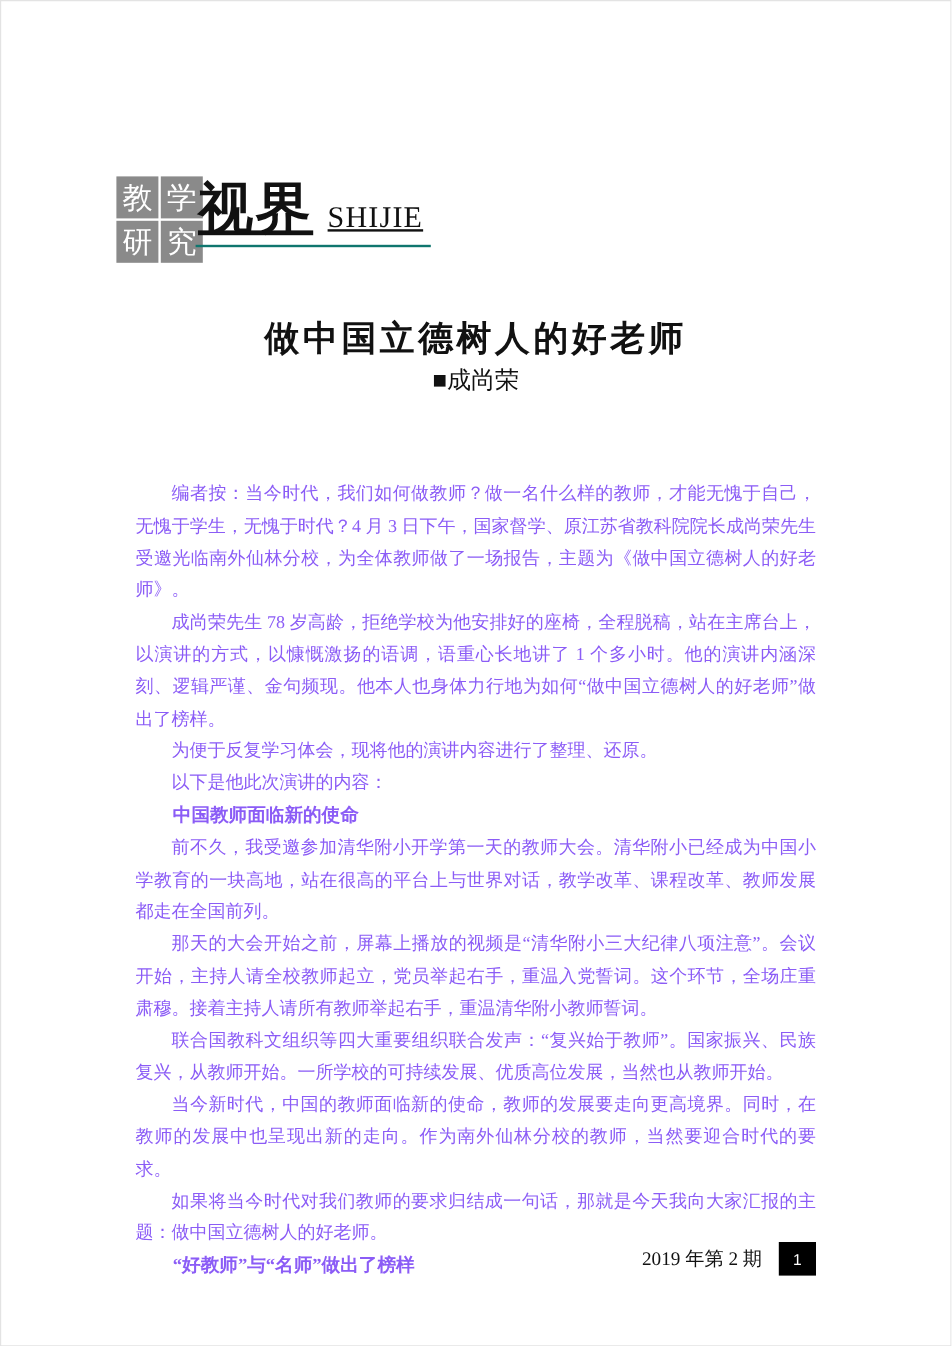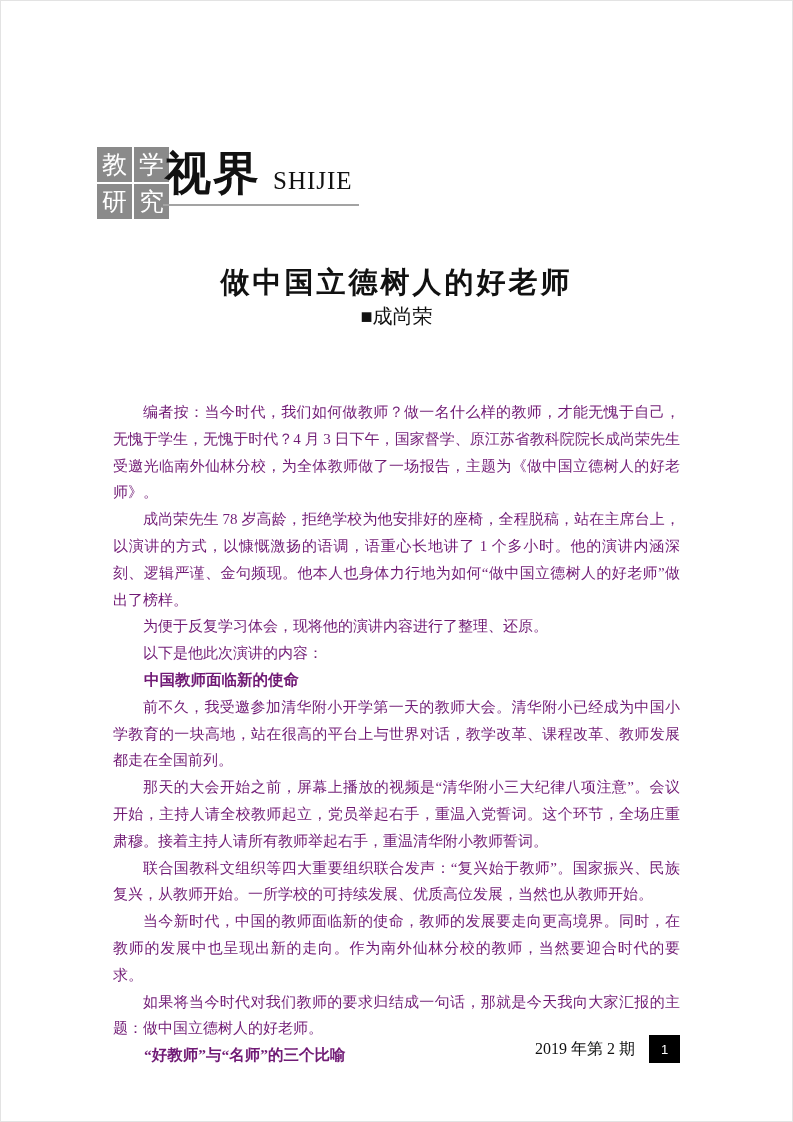--- a/index.html
+++ b/index.html
@@ -26,22 +26,23 @@
   .logo .cell {
     background: #8a8a8a;
     color: #ffffff;
     display: flex; align-items: center; justify-content: center;
     font-size: 25px;
     font-family: "Liberation Serif", "DejaVu Serif", serif;
   }
   .masthead {
     position: absolute; left: 163px; top: 150px;
     display: inline-flex; align-items: baseline;
-    border-bottom: 2px solid #a3a3a3;
+    border-bottom: 2px solid #0f766e;
     padding: 0 6px 6px 2px;
+    text-decoration: underline;
   }
   .masthead .cn {
     font-size: 46px; line-height: 48px;
     font-weight: bold; letter-spacing: 2px;
     font-family: "Liberation Serif", "DejaVu Serif", serif;
   }
   .masthead .en {
     font-size: 25px; margin-left: 12px; letter-spacing: 1px;
     font-family: "Liberation Serif", "DejaVu Serif", serif;
   }
@@ -58,21 +59,21 @@
     text-align: center;
     font-size: 20px;
     font-family: "Liberation Sans", "DejaVu Sans", sans-serif;
   }
 
   
   .body {
     position: absolute; left: 113px; top: 399px; width: 567px;
     font-size: 15px; line-height: 26.8px;
     text-align: justify;
-    color: #701a75;
+    color: #8b5cf6;
   }
   .body p { margin: 0; text-indent: 2em; }
   .body p.heading {
     font-family: Liberation Serif, serif;
     font-weight: bold;
     font-size: 15.5px;
   }
 
   
   .footer {
@@ -116,21 +117,21 @@
     <p>编者按：当今时代，我们如何做教师？做一名什么样的教师，才能无愧于自己，无愧于学生，无愧于时代？4 月 3 日下午，国家督学、原江苏省教科院院长成尚荣先生受邀光临南外仙林分校，为全体教师做了一场报告，主题为《做中国立德树人的好老师》。</p>
     <p>成尚荣先生 78 岁高龄，拒绝学校为他安排好的座椅，全程脱稿，站在主席台上，以演讲的方式，以慷慨激扬的语调，语重心长地讲了 1 个多小时。他的演讲内涵深刻、逻辑严谨、金句频现。他本人也身体力行地为如何“做中国立德树人的好老师”做出了榜样。</p>
     <p>为便于反复学习体会，现将他的演讲内容进行了整理、还原。</p>
     <p>以下是他此次演讲的内容：</p>
     <p class="heading">中国教师面临新的使命</p>
     <p>前不久，我受邀参加清华附小开学第一天的教师大会。清华附小已经成为中国小学教育的一块高地，站在很高的平台上与世界对话，教学改革、课程改革、教师发展都走在全国前列。</p>
     <p>那天的大会开始之前，屏幕上播放的视频是“清华附小三大纪律八项注意”。会议开始，主持人请全校教师起立，党员举起右手，重温入党誓词。这个环节，全场庄重肃穆。接着主持人请所有教师举起右手，重温清华附小教师誓词。</p>
     <p>联合国教科文组织等四大重要组织联合发声：“复兴始于教师”。国家振兴、民族复兴，从教师开始。一所学校的可持续发展、优质高位发展，当然也从教师开始。</p>
     <p>当今新时代，中国的教师面临新的使命，教师的发展要走向更高境界。同时，在教师的发展中也呈现出新的走向。作为南外仙林分校的教师，当然要迎合时代的要求。</p>
     <p>如果将当今时代对我们教师的要求归结成一句话，那就是今天我向大家汇报的主题：做中国立德树人的好老师。</p>
-    <p class="heading">“好教师”与“名师”的三个比喻</p>
+    <p class="heading">“好教师”与“名师”做出了榜样</p>
   </main>
 
   <div class="footer">
     <span class="issue">2019 年第 2 期</span>
     <span class="pagebox">1</span>
   </div>
 
 </div>
 
 </body></html>

